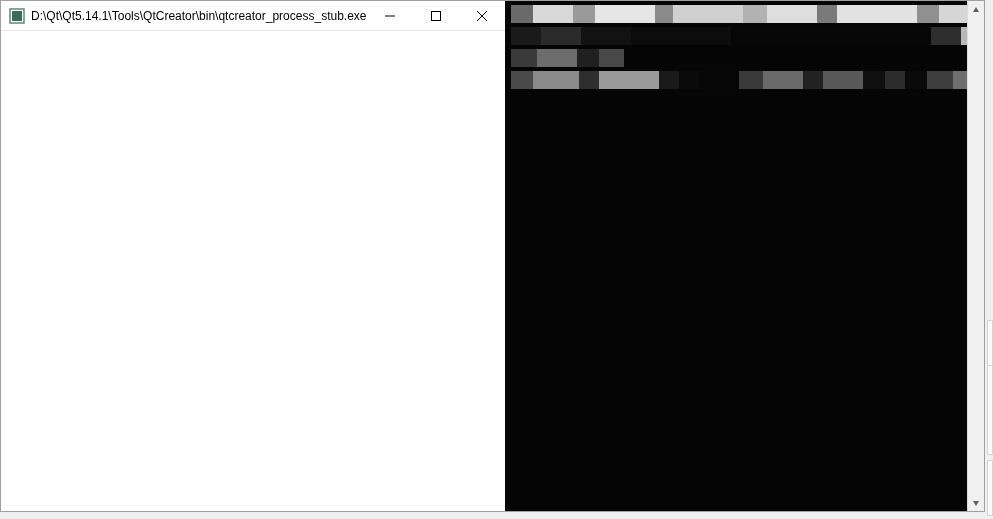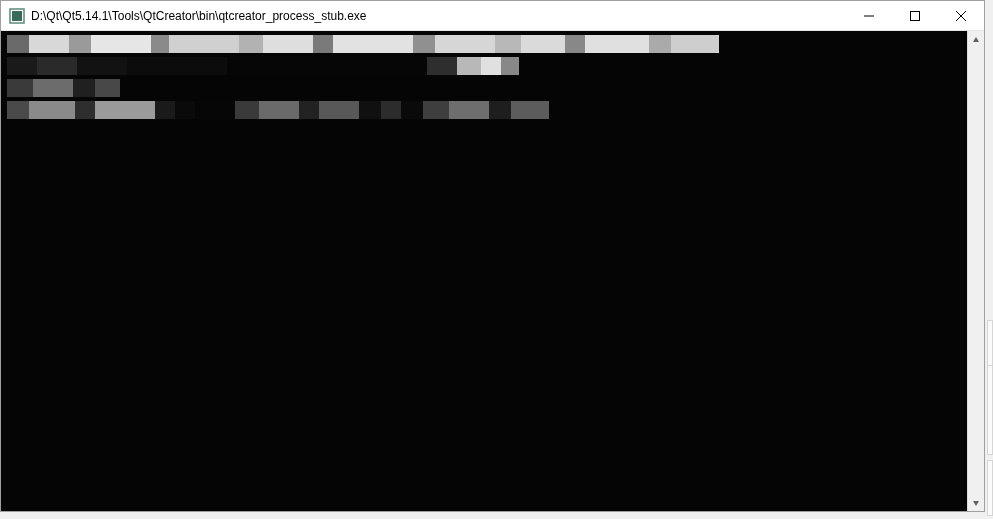--- a/index.html
+++ b/index.html
@@ -17,21 +17,21 @@
     }
     .window {
       width: 985px;
       height: 512px;
       background: #ffffff;
       border: 1px solid #9f9f9f;
       position: absolute;
       top: 0;
       left: 0;
       display: flex;
-      flex-direction: column;
+      flex-direction: row;
     }
     .titlebar {
       height: 30px;
       background: #ffffff;
       display: flex;
       align-items: center;
       border-bottom: 1px solid #e5e5e5;
       flex-shrink: 0;
     }
     .title-icon {

